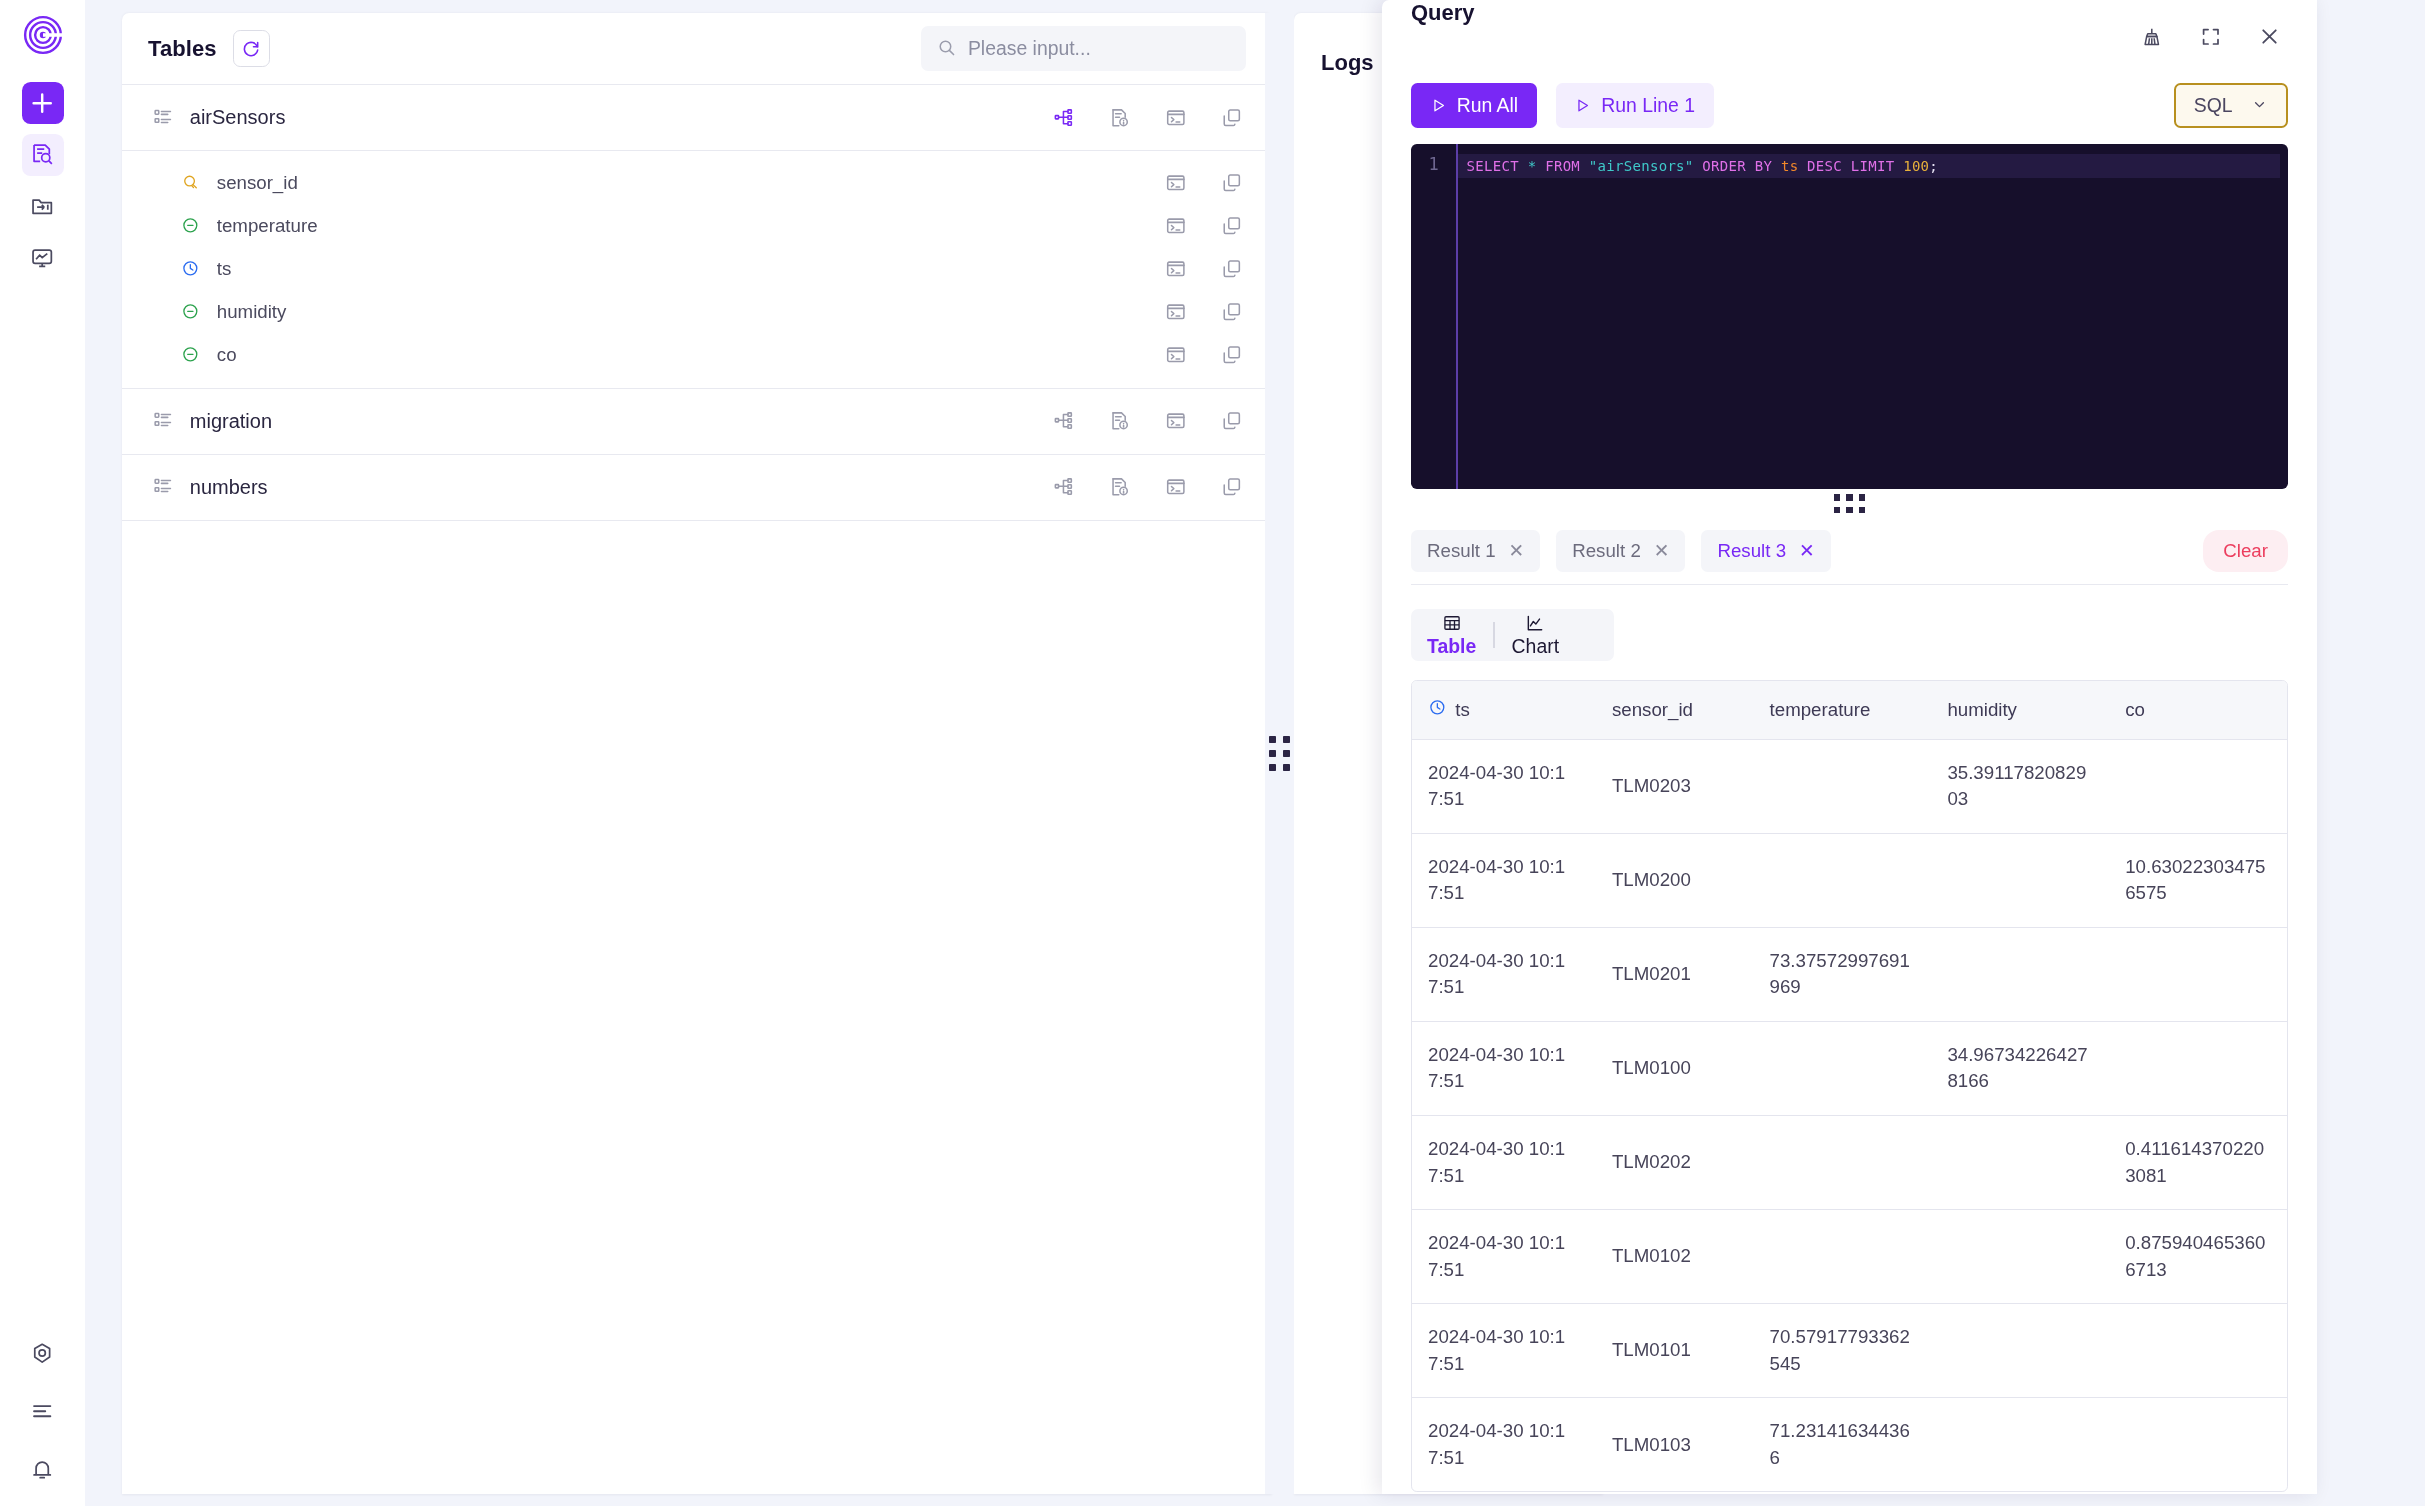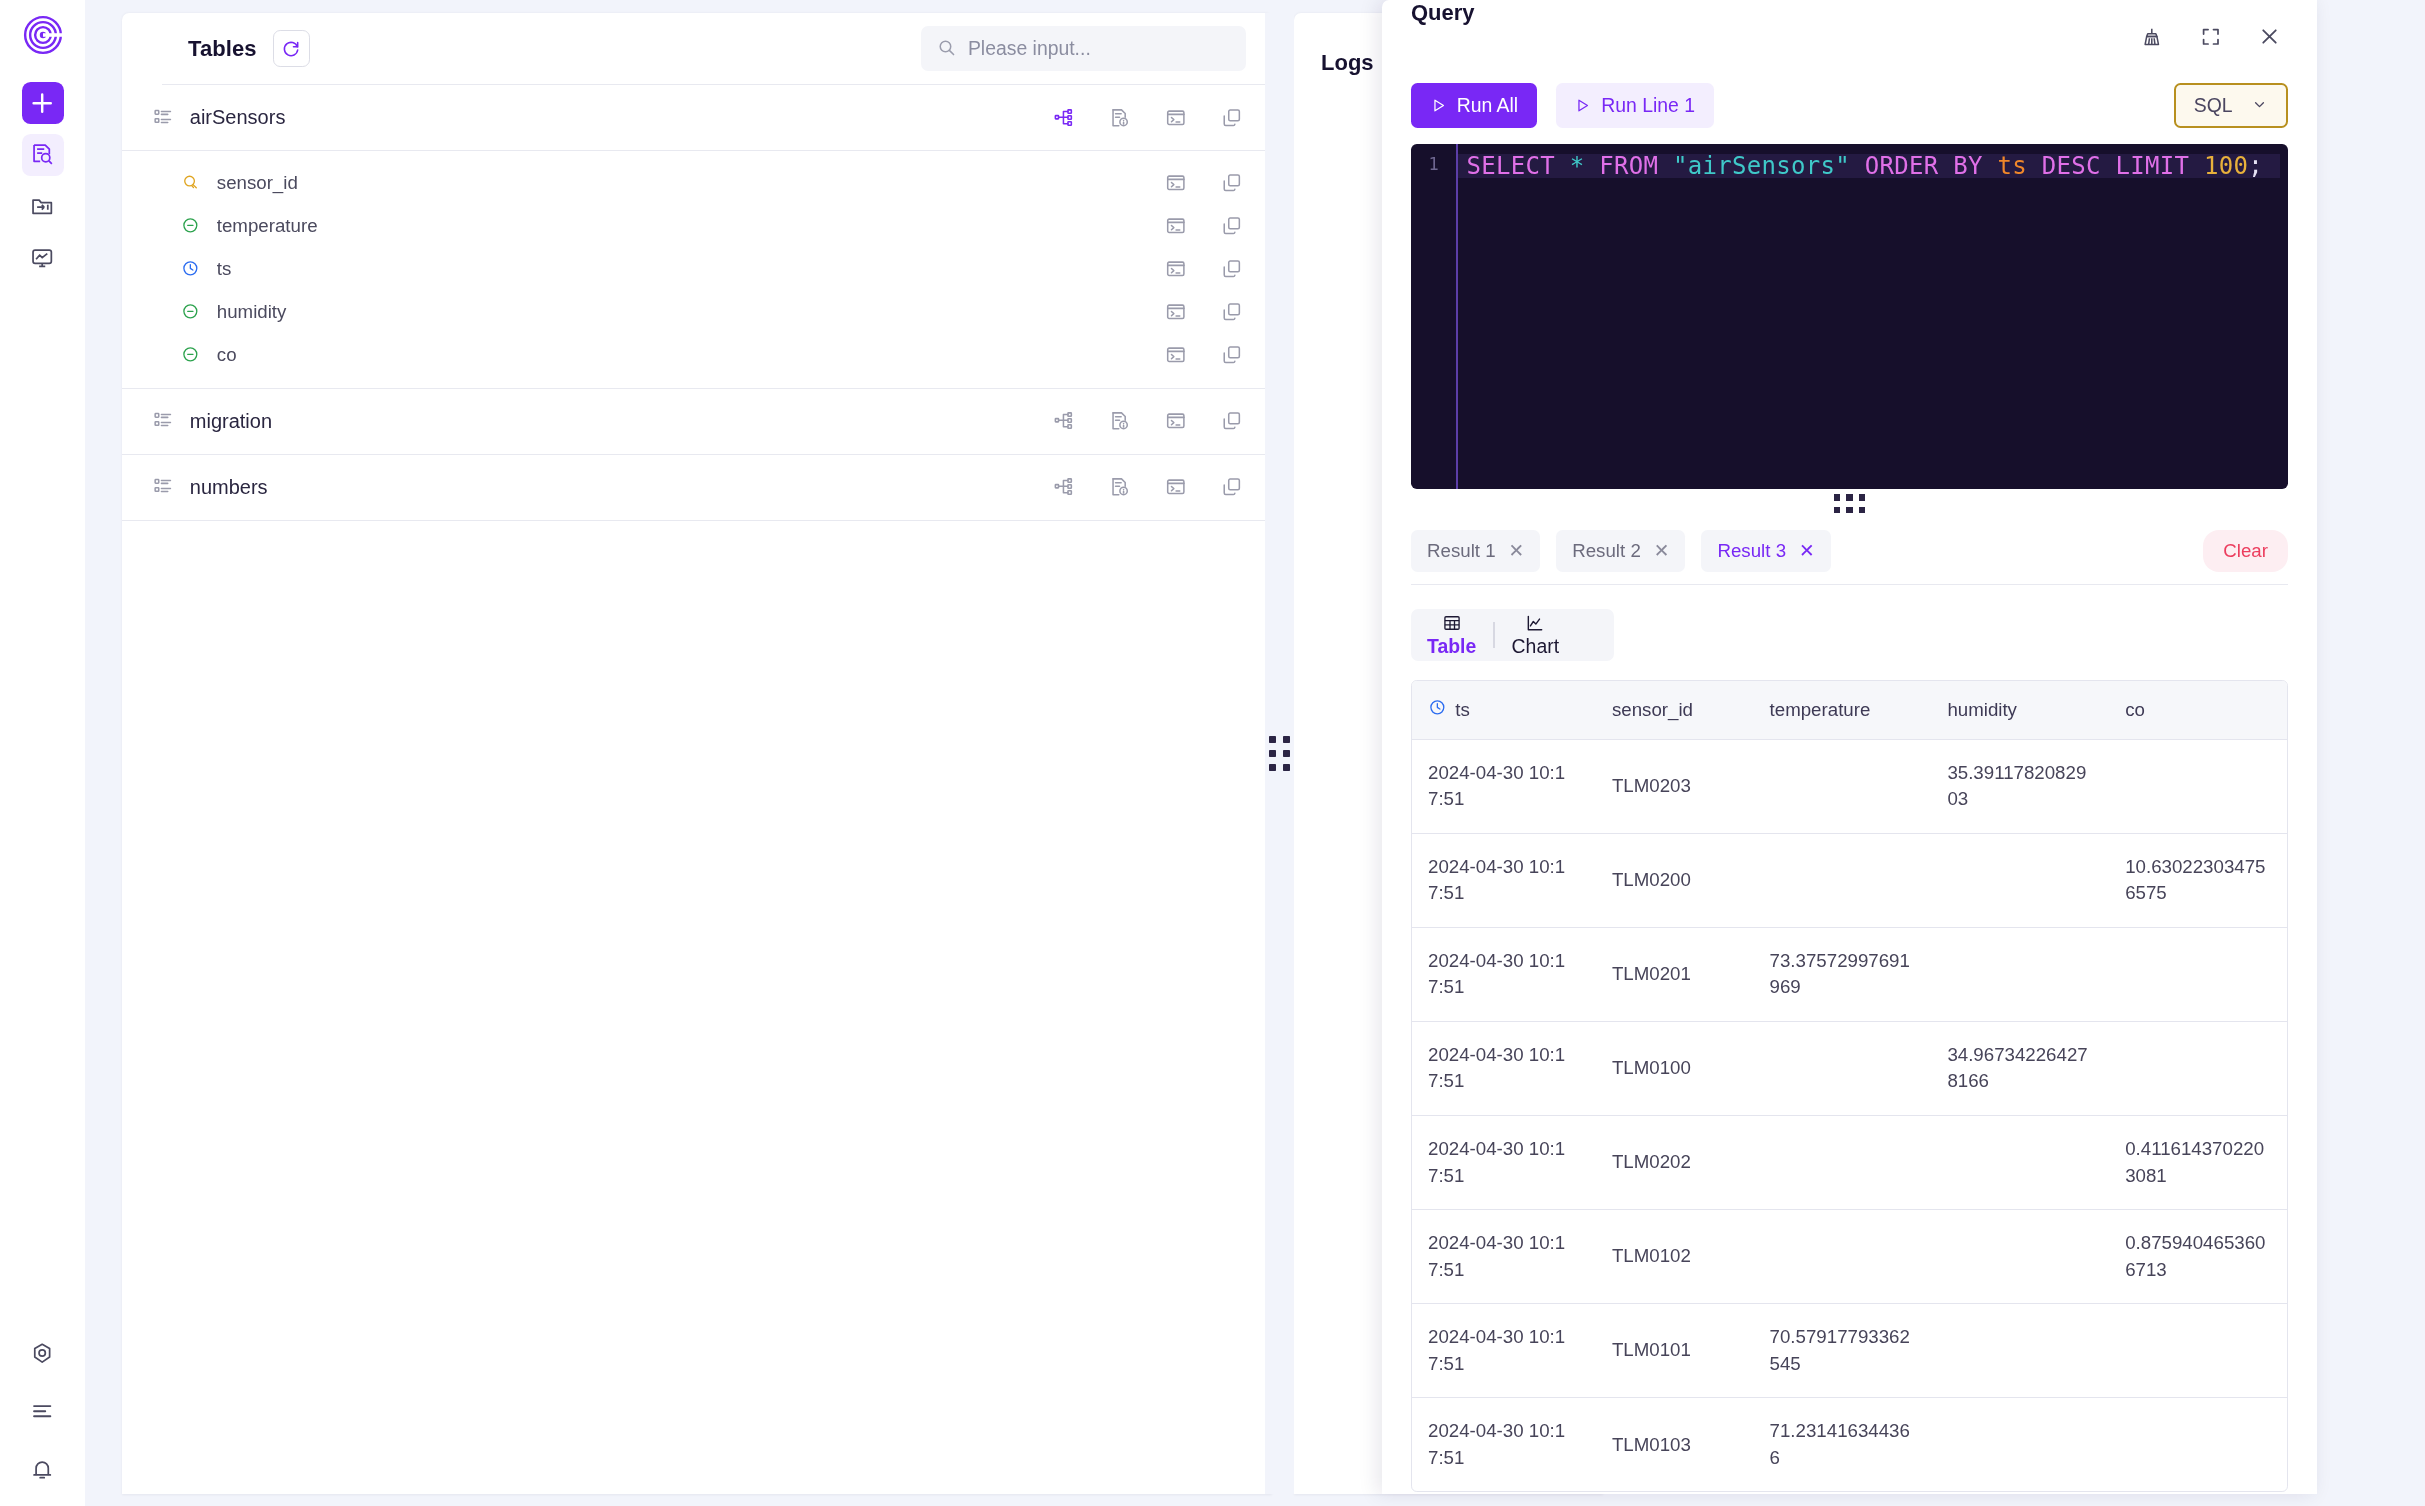--- a/index.html
+++ b/index.html
@@ -31,21 +31,20 @@
   
   #tables-panel {
     position: absolute; left: 122px; top: 13px; width: 1150px; height: 1481px;
     background: #ffffff; border-radius: 7.2px 7.2px 0 0;
     box-shadow: 0 0.7px 2.9px rgba(20,16,50,.06);
     z-index: 10; overflow: hidden;
   }
   #tables-header {
     height: 72px; display: flex; align-items: center; padding: 0 26px;
     border-bottom: 1.4px solid #e8e9f0;
-    margin-left: 40px;
   }
   #tables-title { font-size: 22px; font-weight: 700; color: #171230; letter-spacing: 0.1px; }
   #refresh-btn {
     margin-left: 16px; width: 37px; height: 37px; border: 1.4px solid #dcdde6;
     border-radius: 7.2px; background:#fff; display:flex; align-items:center; justify-content:center; cursor:pointer;
   }
   #tables-search {
     margin-left: auto; width: 325px; height: 45px; background: #f4f5f9; border-radius: 7.2px;
     display: flex; align-items: center; padding: 0 16px; cursor: text;
   }
@@ -115,21 +114,21 @@
     position: relative; overflow: hidden; font-family: "DejaVu Sans Mono", monospace;
   }
   #editor .gutter {
     position: absolute; left: 0; top: 0; width: 45px; height: 100%;
     color: #6e6690; font-size: 17px; padding-top: 10px; text-align: center;
   }
   #editor .caret-col { position:absolute; left:45px; top:0; width:2.2px; height:100%; background:#5c3ea8; }
   #editor .code-line {
     position: absolute; left: 47px; top: 10px; right: 8px; height: 24.4px;
     background: #241a42; display: flex; align-items: center; padding-left: 8.6px;
-    font-size: 24px; white-space: pre; letter-spacing: 0.3px;
+    font-size: 14px; white-space: pre; letter-spacing: 0.3px;
   }
   .k { color: #e070e8; }      
   .st { color: #3fc9c9; }     
   .id { color: #f0872a; }     
   .num { color: #e8b13b; }    
   .pn { color: #e6e2f4; }     
 
   #editor-resize {
     margin: 5.8px auto 0 auto; width: 69px; height: 18.7px;
     display: flex; align-items: center; justify-content: center; cursor: row-resize;

